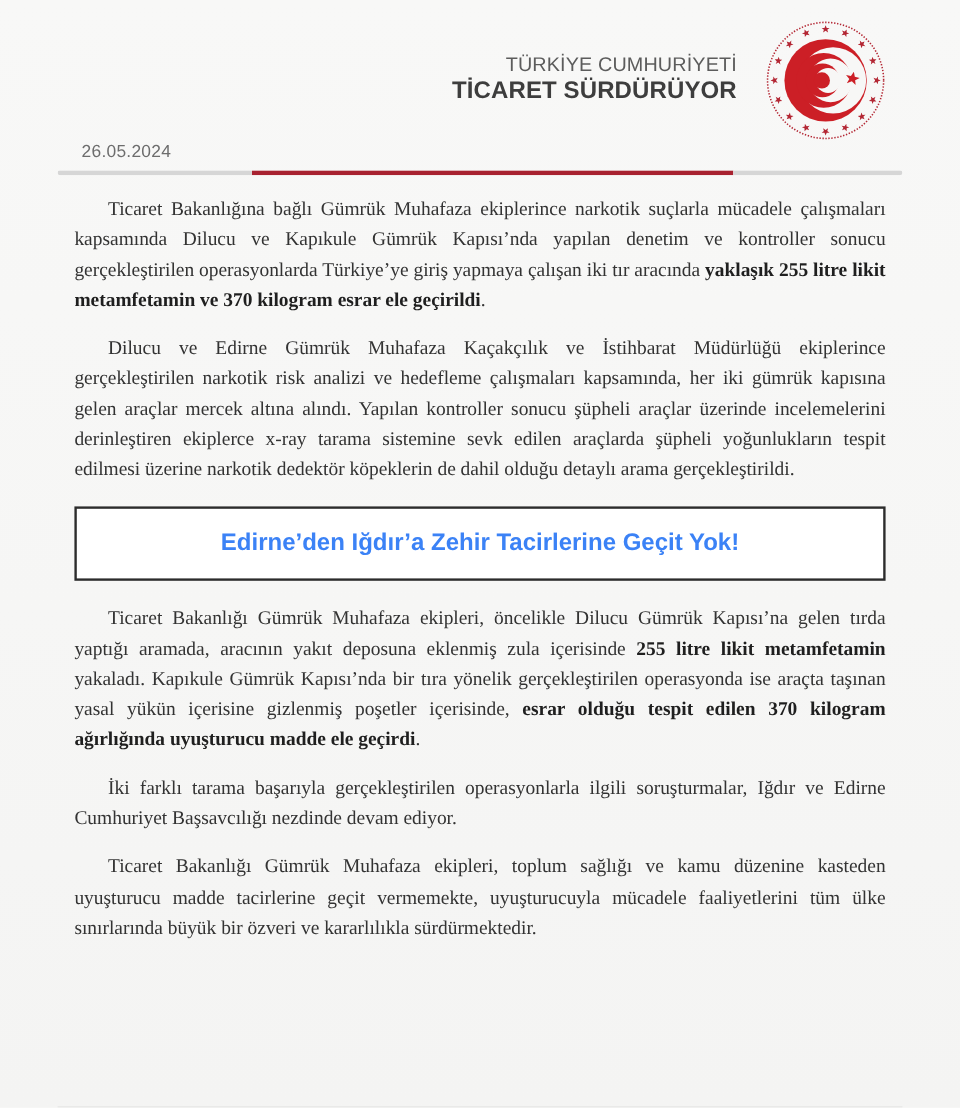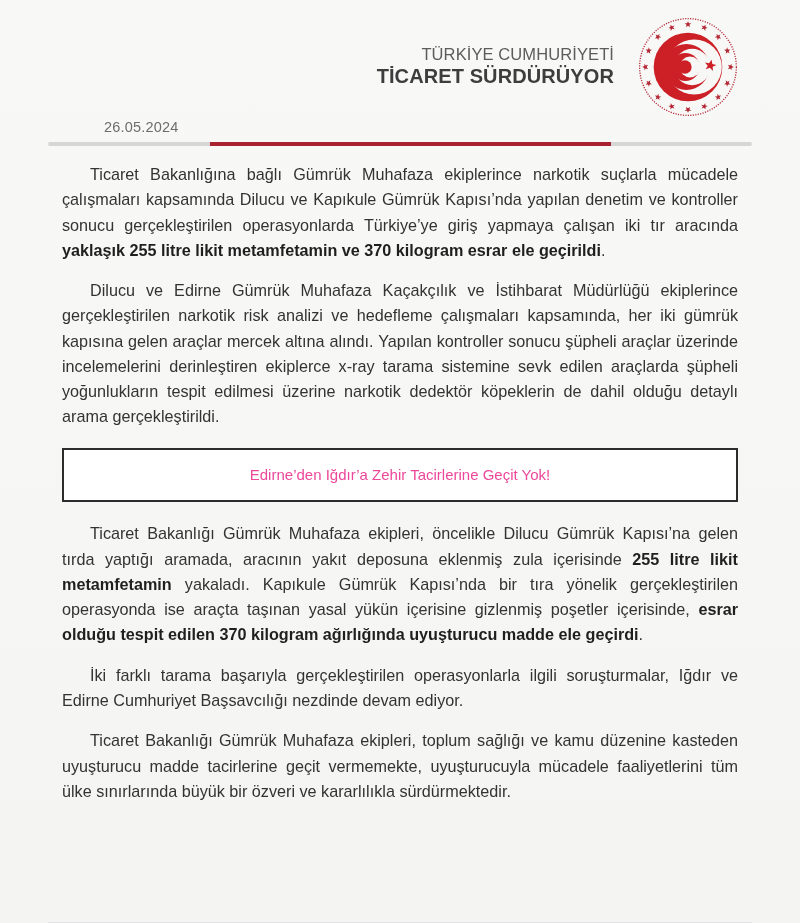--- a/index.html
+++ b/index.html
@@ -60,21 +60,21 @@
 
   .emblem {
     width: 104px;
     height: 104px;
     flex: 0 0 104px;
     display: block;
   }
 
   
   .date-row {
-    padding: 6px 60px 0 104px;
+    padding: 6px 60px 0 68px;
   }
   .date-text {
     font-size: 14.5px;
     color: #6d6d6d;
     letter-spacing: .2px;
   }
 
   .divider {
     margin: 6px 48px 0 48px;
     height: 4px;
@@ -125,35 +125,36 @@
   }
 
   p.para {
     font-size: 16.2px;
     line-height: 1.56;
     color: #333333;
     text-align: justify;
     text-indent: 28px;
     margin-bottom: 15px;
     hyphens: none;
+    font-family: Liberation Serif, serif;
   }
   p.para b { font-weight: 700; color: #1f1f1f; }
 
   
   .callout {
     border: 2px solid #2c2c2c;
     background: #ffffff;
     text-align: center;
     padding: 14px 18px 15px 18px;
     margin: 18px 0 19px 0;
   }
   .callout-line {
-    font-size: 15px;
-    font-weight: 400;
-    color: #ec4899;
+    font-size: 20px;
+    font-weight: 700;
+    color: #3b82f6;
     line-height: 1.45;
   }
 
   
   .footer-rule {
     margin: 0 48px;
     height: 1px;
     background: #e2e2e2;
   }
 </style>

